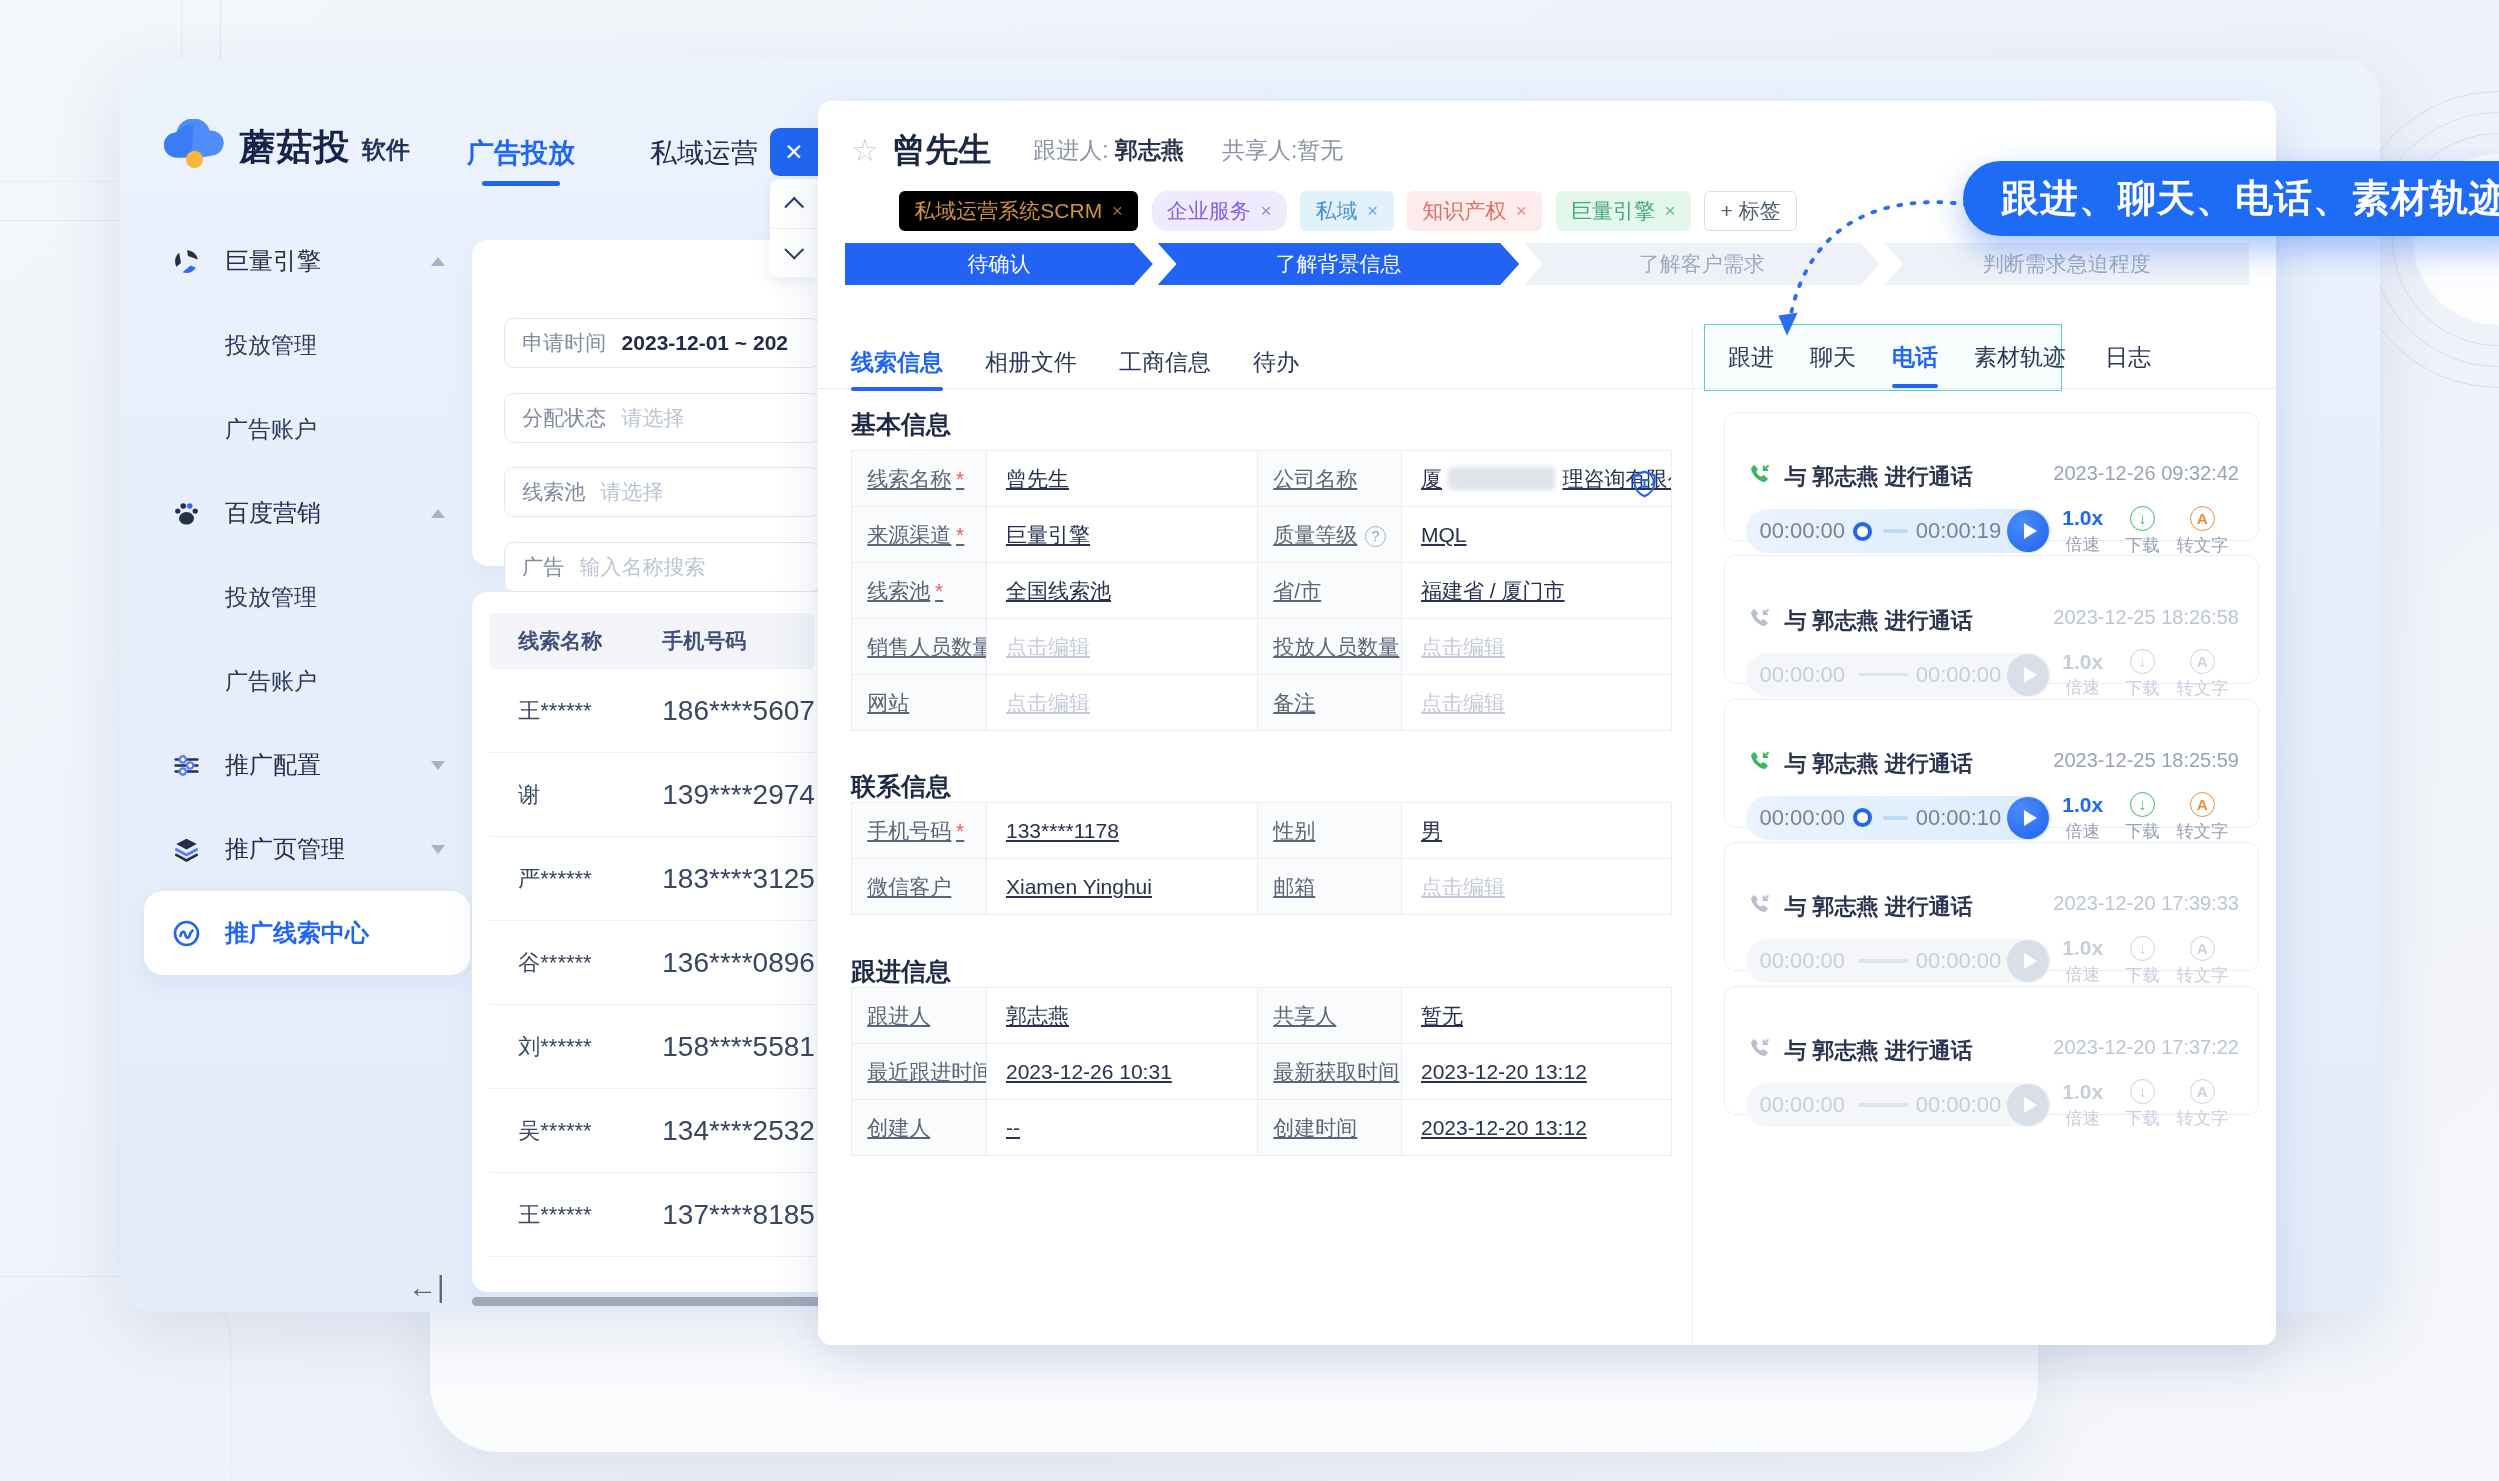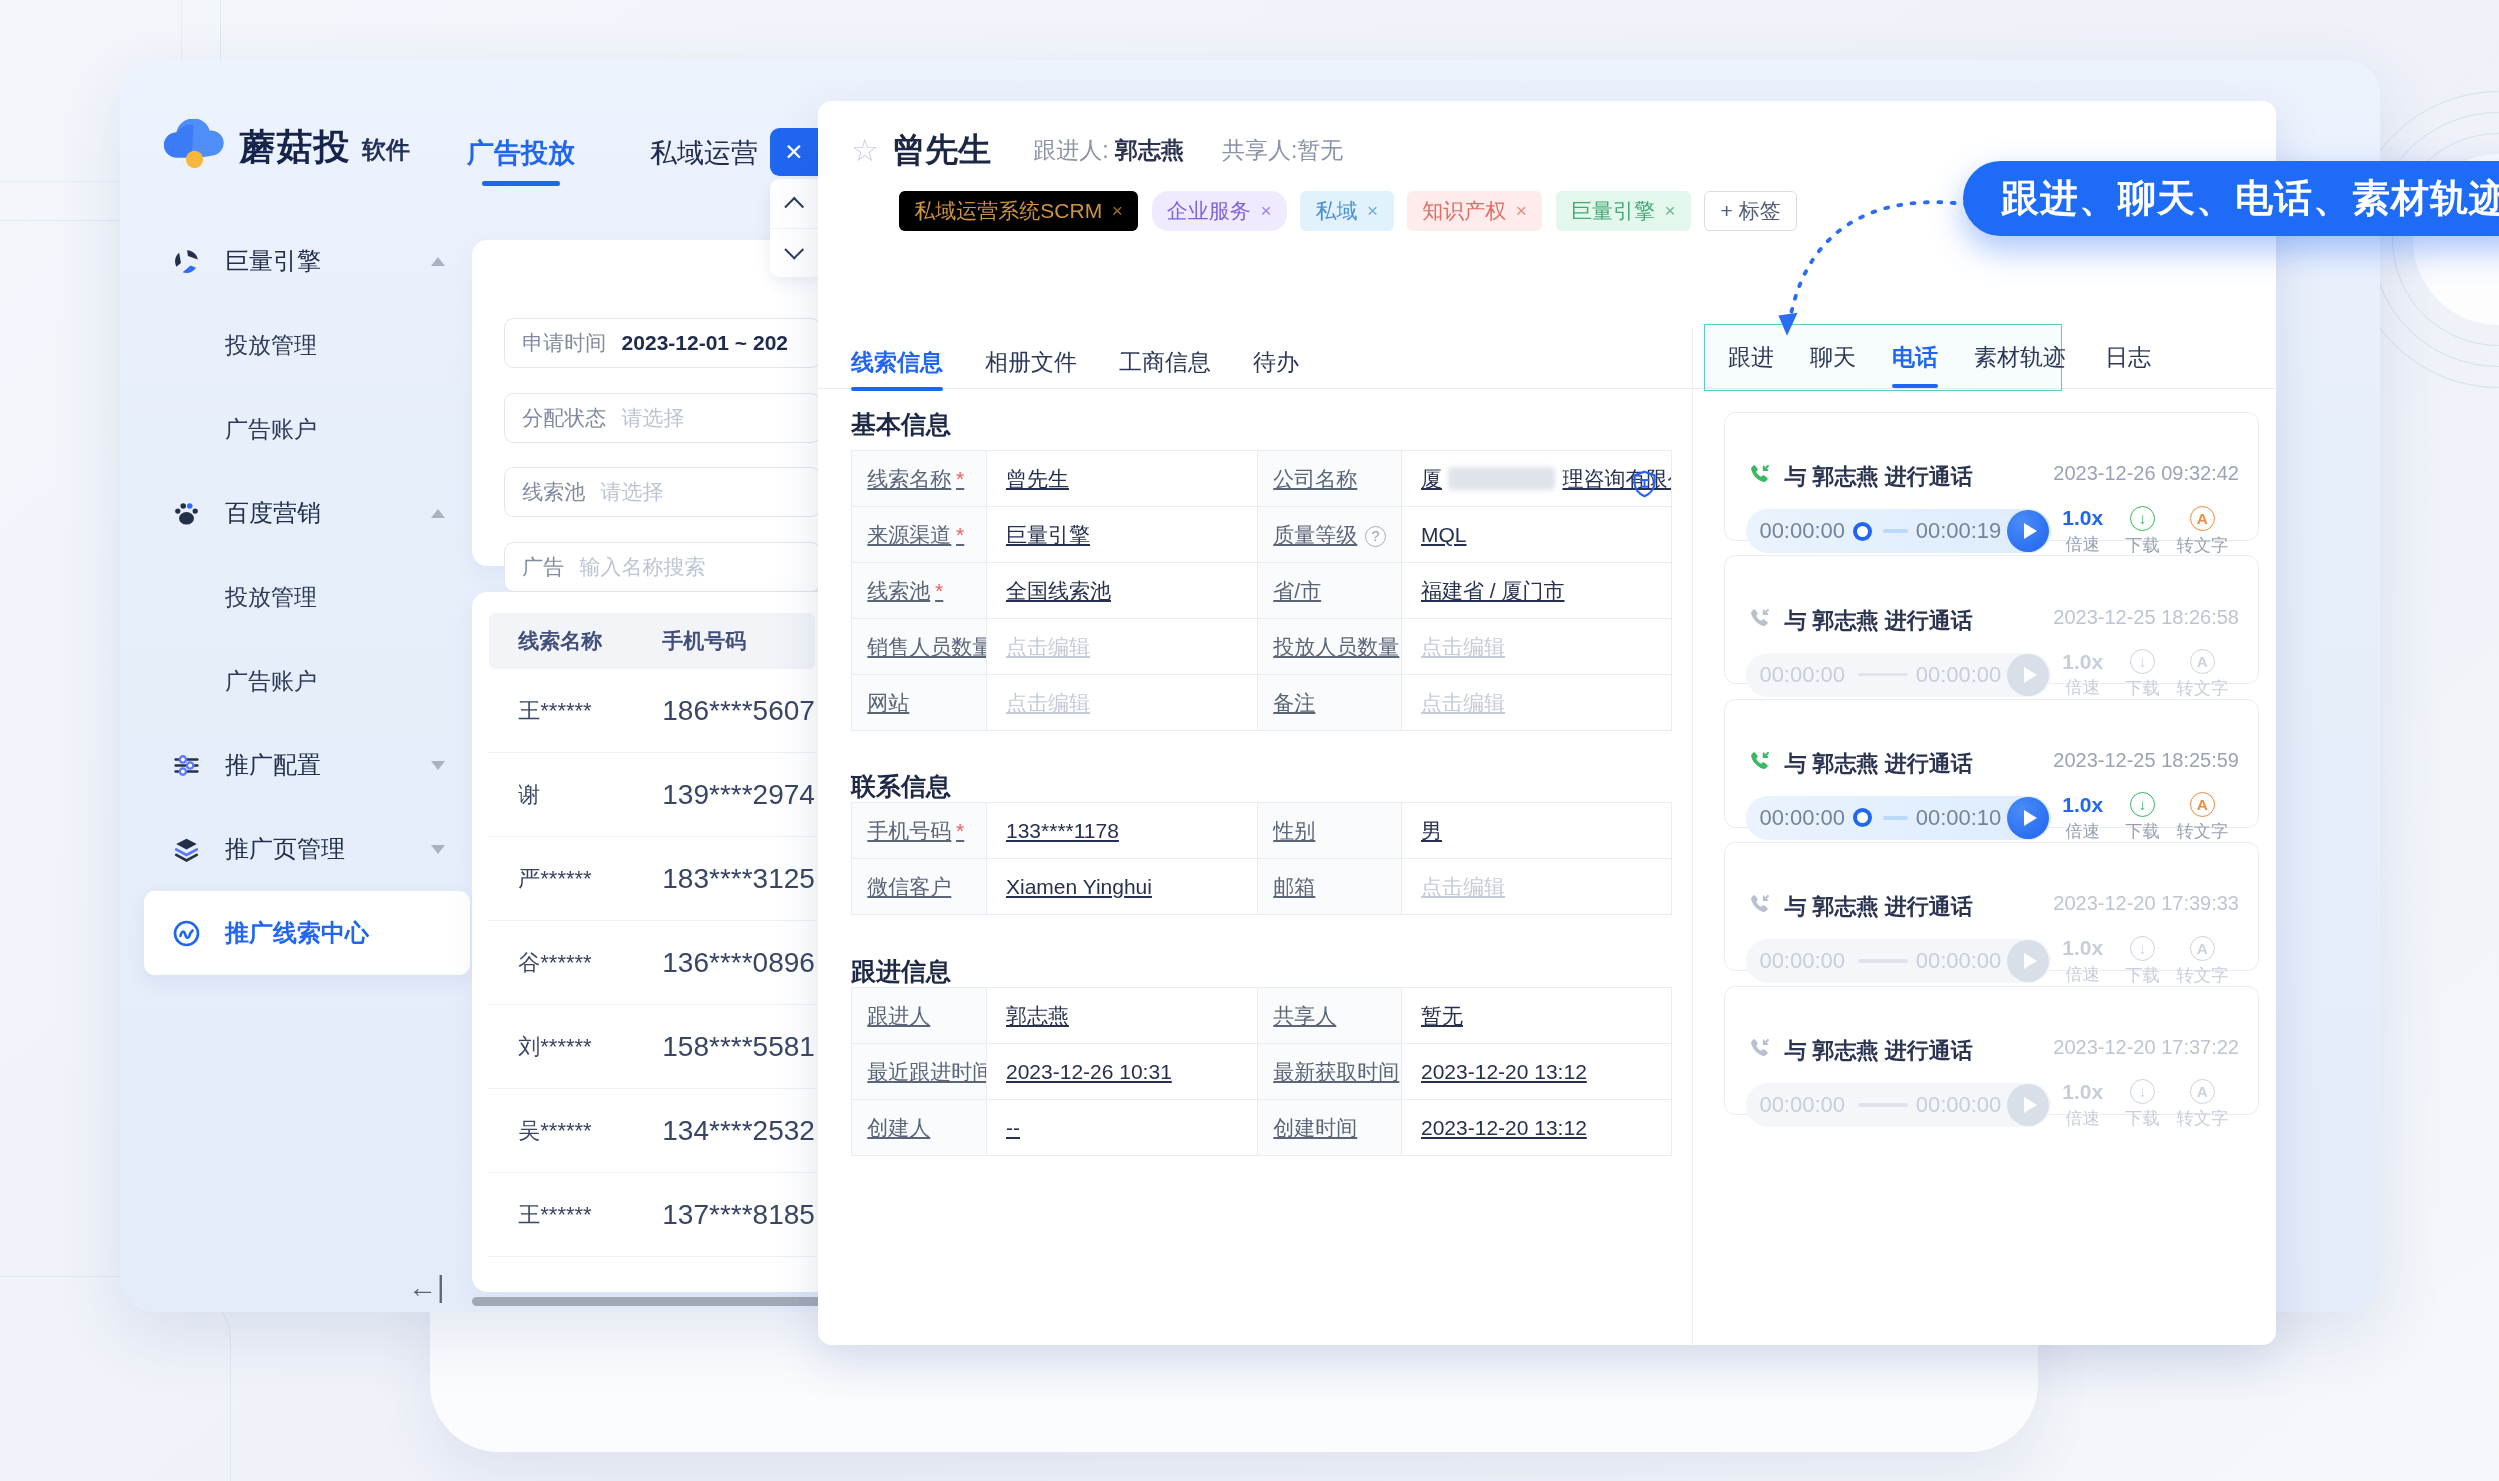--- a/index.html
+++ b/index.html
@@ -33,21 +33,21 @@
   .top-tab.active{color:#2166f1;font-weight:700;}
   .top-tab.active::after{content:"";position:absolute;left:15.3px;right:15.3px;bottom:-15.3px;height:5.8px;border-radius:2.9px;background:#2166f1;}
 
   
   .side-nav{position:absolute;left:24px;top:159px;width:326px;display:flex;flex-direction:column;}
   .side-item{height:84px;display:flex;align-items:center;padding-left:27px;cursor:pointer;}
   .side-item .s-icon{width:31px;height:31px;margin-right:23px;display:flex;align-items:center;justify-content:center;}
   .side-item .s-label{font-size:24px;color:#22304e;font-weight:500;}
   .side-item.child{padding-left:81px;}
   .side-item.child .s-label{font-size:23px;color:#2d3b58;font-weight:400;}
-  .side-item.active{background:#ffffff;border-radius:11px;box-shadow:0 7.7px 19px rgba(60,90,160,.08);}
+  .side-item.active{background:#ffffff;border-radius:19px;box-shadow:0 7.7px 19px rgba(60,90,160,.08);}
   .side-item.active .s-label{color:#2166f1;font-weight:700;}
   .s-arrow{margin-left:auto;margin-right:25px;width:0;height:0;border-left:7.7px solid transparent;border-right:7.7px solid transparent;}
   .s-arrow.up{border-bottom:9.6px solid #a9b2c2;}
   .s-arrow.down{border-top:9.6px solid #a9b2c2;}
   .collapse{position:absolute;left:288px;top:1211px;font-size:29px;color:#5b6577;cursor:pointer;}
 
   
   .filter-card{position:absolute;left:352px;top:180px;width:357px;height:326px;background:#fff;border-radius:15.3px;box-shadow:0 9.6px 25px rgba(60,90,160,.06);}
   .filter-box{position:absolute;left:32px;width:317px;height:50px;border:1px solid #e2e7f0;border-radius:9.6px;display:flex;align-items:center;padding-left:17.3px;white-space:nowrap;overflow:hidden;background:#fff;}
   .f-label{font-size:21px;color:#818ba0;margin-right:15.3px;flex:none;}
@@ -378,20 +378,26 @@
           <span>知识产权</span>
           <span class="x">×</span>
         </span>
       <span class="chip green">
           <span>巨量引擎</span>
           <span class="x">×</span>
         </span>
       <span class="chip add">+ 标签</span>
     </div>
 
+    <div class="steps">
+      <span class="step s1 done">待确认</span>
+      <span class="step s2 mid done">了解背景信息</span>
+      <span class="step s3 mid pending">了解客户需求</span>
+      <span class="step s4 pending">判断需求急迫程度</span>
+    </div>
 
     <div class="left-tabs-border"></div>
     <div class="v-divider"></div>
     <div class="right-tabs-border"></div>
 
     <div class="left-tabs">
       <span class="l-tab active">线索信息</span>
       <span class="l-tab">相册文件</span>
       <span class="l-tab">工商信息</span>
       <span class="l-tab">待办</span>

